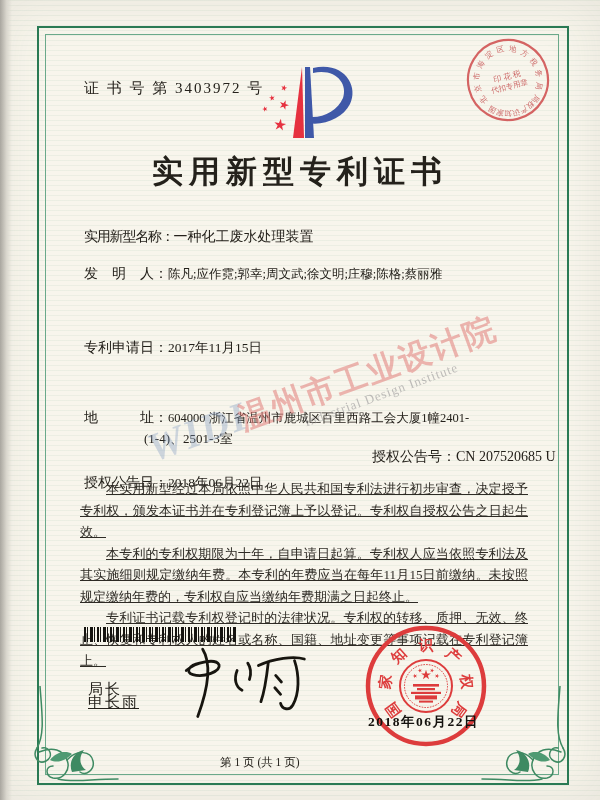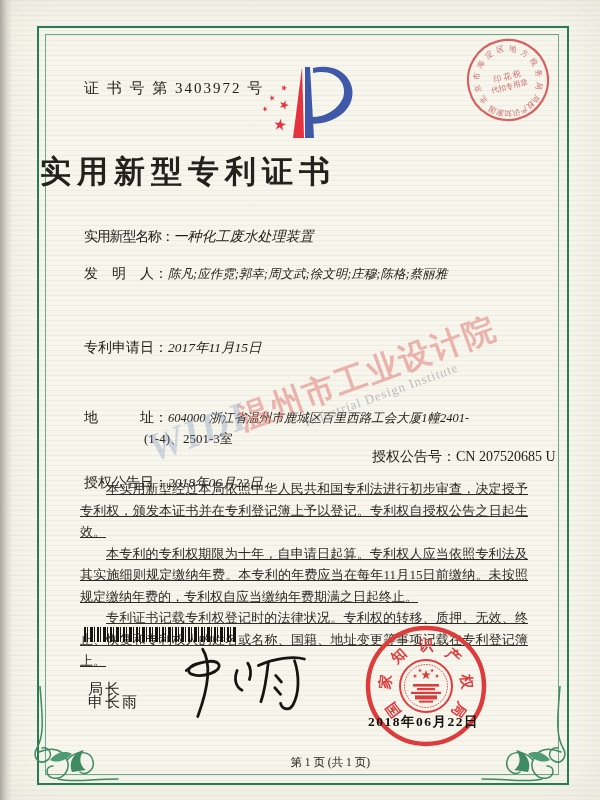--- a/index.html
+++ b/index.html
@@ -14,46 +14,46 @@
     border:2.5px solid #2a7a54;}
   .frame-inner{position:absolute;left:45px;top:34px;width:512px;height:739px;
     border:1px solid #6aa98a;}
   .corner{position:absolute;width:92px;height:102px;}
   .corner.bl{left:28px;top:686px;}
   .corner.br{left:480px;top:686px;transform:scaleX(-1);}
   .cert-no{position:absolute;left:84px;top:79px;font-size:15px;letter-spacing:2px;white-space:nowrap;}
   .logo{position:absolute;left:252px;top:56px;width:120px;height:96px;}
   .tax-stamp{position:absolute;left:462px;top:34px;width:92px;height:92px;
     transform:rotate(-14deg);opacity:.92;}
-  .title{position:absolute;left:40px;right:40px;top:151px;text-align:left;
+  .title{position:absolute;left:40px;right:40px;top:151px;text-align:center;
     font-size:31px;font-weight:600;letter-spacing:6px;white-space:nowrap;}
   .row{position:absolute;left:84px;font-size:14px;white-space:nowrap;}
   .row .lab{white-space:pre;}
-  .row .val{font-size:13.5px;font-style:italic;}
+  .row .val{font-size:13.5px;}
   .r-name{top:228px}.r-name .lab{letter-spacing:-1.2px}.r-name .val{font-size:14px}
   .r-inv{top:265px}.r-inv .val{font-size:12.5px}
   .r-pat{top:302px}.r-fil{top:339px}.r-own{top:375px}
   .r-addr{top:409px}.r-addr .val{font-size:12.5px}
   .r-addr2{top:430px;left:144px;font-size:13px}
   .r-grant{top:474px}
   .r-grantno{position:absolute;left:372px;top:448px;font-size:14px;white-space:nowrap;}
   .bodytext{position:absolute;left:80px;top:478px;width:448px;font-size:13px;
     line-height:21.5px;text-align:justify;color:#2e2b25;text-decoration:underline;}
   .bodytext p{margin:0;text-indent:2em;}
   .barcode{position:absolute;left:84px;top:627px;width:152px;height:15px;
     background:repeating-linear-gradient(90deg,#15130f 0 2px,rgba(0,0,0,0) 2px 3px,
     #15130f 3px 4px,rgba(0,0,0,0) 4px 6px,#15130f 6px 9px,rgba(0,0,0,0) 9px 10px,
     #15130f 10px 11px,rgba(0,0,0,0) 11px 13px);}
   .sig-title{position:absolute;left:88px;top:680px;font-size:15px;letter-spacing:2px;}
-  .sig-name{position:absolute;left:88px;top:693px;font-size:15px;letter-spacing:2px;}
+  .sig-name{position:absolute;left:88px;top:693px;font-size:15px;letter-spacing:2px;text-decoration:underline;}
   .signature{position:absolute;left:172px;top:641px;width:145px;height:82px;}
   .seal{position:absolute;left:360px;top:620px;width:132px;height:132px;}
   .seal-date{position:absolute;left:368px;top:713px;font-size:13.5px;font-weight:600;
     letter-spacing:1.5px;color:#14120e;white-space:nowrap;}
-  .footer{position:absolute;left:220px;top:755px;width:150px;text-align:right;font-size:11.5px;}
+  .footer{position:absolute;left:220px;top:755px;width:150px;text-align:left;font-size:11.5px;}
   .wm{position:absolute;pointer-events:none;white-space:nowrap;}
   .wm-widi{left:146px;top:408px;font-size:40px;font-weight:bold;font-style:italic;
     letter-spacing:2px;color:rgba(125,152,192,0.35);transform:rotate(-20deg);}
   .wm-cn{left:232px;top:352px;font-size:32px;font-weight:600;letter-spacing:2px;
     color:rgba(224,118,115,0.52);transform:rotate(-20deg);}
   .wm-en{left:300px;top:387px;font-size:13px;letter-spacing:1px;
     color:rgba(150,148,150,0.60);transform:rotate(-20deg);}
   svg{font-family:inherit;}
   svg text.ring{font-size:14.5px;font-weight:bold;fill:#dd3c3c;text-anchor:middle;}
   svg text.tring{font-size:7.5px;fill:#c95c5c;text-anchor:middle;}

